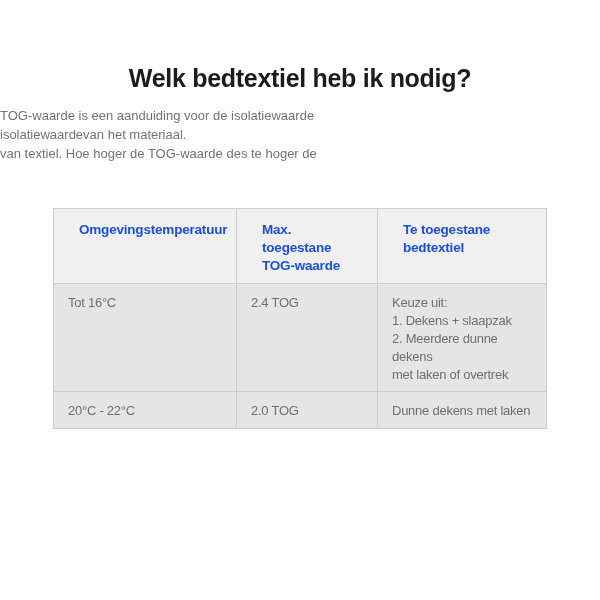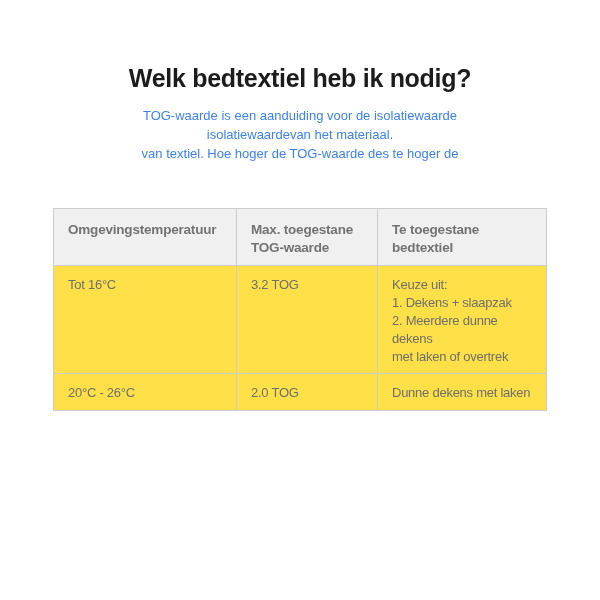--- a/index.html
+++ b/index.html
@@ -22,57 +22,57 @@
     margin: 63px 0 0 0;
     text-align: center;
     font-size: 25px;
     line-height: 30px;
     font-weight: 700;
     color: #1c1c1c;
     letter-spacing: -0.3px;
   }
   .subtitle {
     margin-top: 13px;
-    text-align: center;
+    text-align: left;
     font-size: 13px;
     line-height: 19px;
-    color: #3b82f6;
+    color: #737373;
   }
   .tog-table {
     margin: 45px auto 0 auto;
     width: 493px;
     border-collapse: collapse;
     table-layout: fixed;
   }
   .tog-table th,
   .tog-table td {
     border: 1px solid #cdcdcd;
     vertical-align: top;
     text-align: left;
   }
   .tog-table thead tr {
     height: 54px;
   }
   .tog-table th {
     background: #f0f0f0;
     font-size: 13.5px;
     font-weight: 700;
-    color: #737373;
+    color: #1d4ed8;
     line-height: 18px;
-    padding: 12px 14px 8px 14px;
+    padding: 12px 14px 8px 25px;
     letter-spacing: -0.2px;
   }
   .tog-table td {
     font-size: 13px;
     color: #6f6f6f;
     line-height: 18px;
     padding: 10px 14px 7px 14px;
     letter-spacing: -0.25px;
     white-space: pre-line;
-    background: #fde047;
+    background: #e5e5e5;
   }
 </style>
 </head>
 <body>
 
 <div class="canvas">
 
   <h1 class="title">Welk bedtextiel heb ik nodig?</h1>
 
   <div class="subtitle">
@@ -90,27 +90,27 @@
     <thead>
       <tr>
         <th>Omgevingstemperatuur</th>
         <th>Max. toegestane TOG-waarde</th>
         <th>Te toegestane bedtextiel</th>
       </tr>
     </thead>
     <tbody>
         <tr style="height: 89px;">
           <td>Tot 16°C</td>
-          <td>3.2 TOG</td>
+          <td>2.4 TOG</td>
           <td>Keuze uit:
 1. Dekens + slaapzak
 2. Meerdere dunne dekens
 met laken of overtrek</td>
         </tr>
         <tr style="height: 37px;">
-          <td>20°C - 26°C</td>
+          <td>20°C - 22°C</td>
           <td>2.0 TOG</td>
           <td>Dunne dekens met laken</td>
         </tr>
       </tbody>
   </table>
 
 </div>
 
 </body></html>

